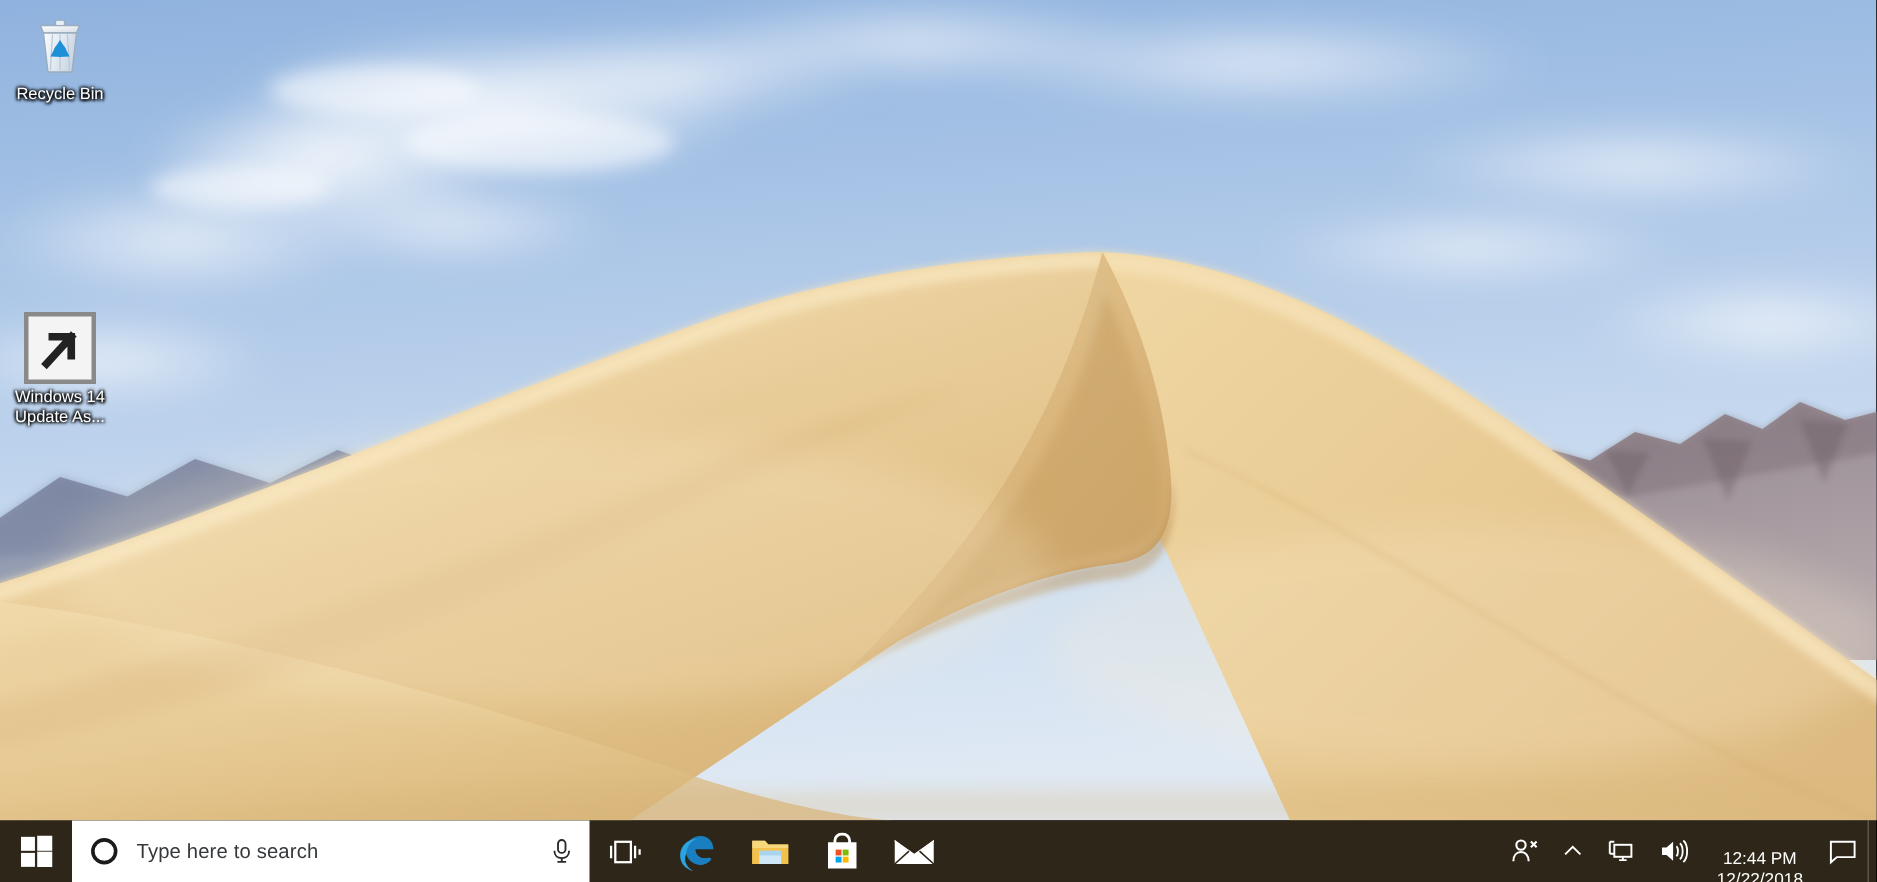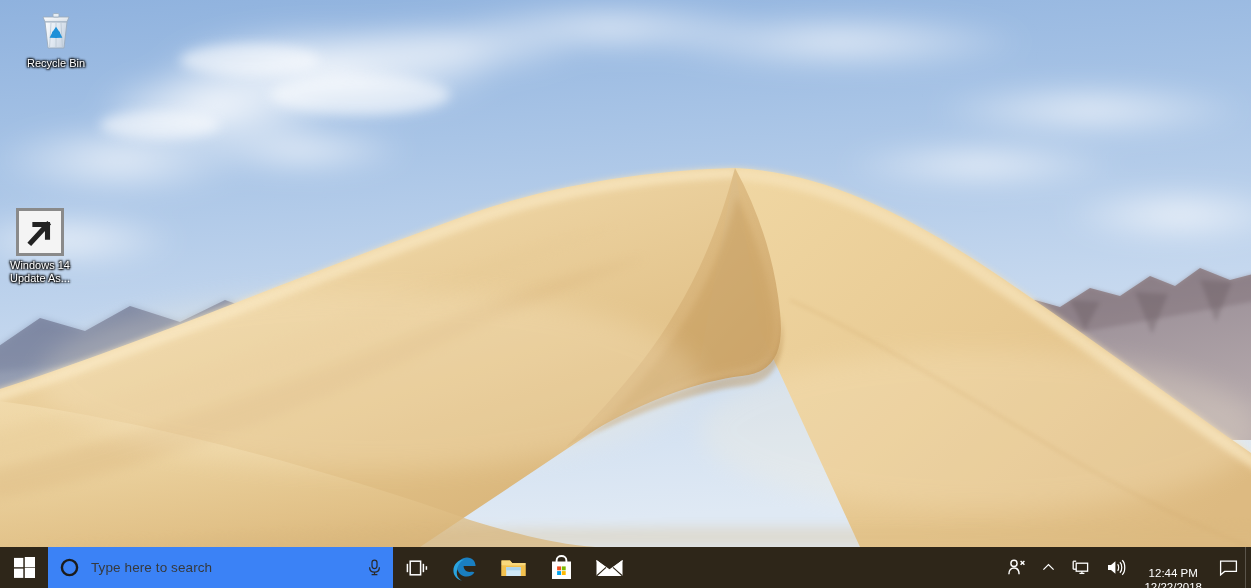--- a/index.html
+++ b/index.html
@@ -62,21 +62,21 @@
     align-items:stretch;
   }
   #start-button {
     width:48px;
     display:flex; align-items:center; justify-content:center;
     cursor:default;
   }
 
   #search-box {
     width:345px;
-    background:#3b82f6;
+    background:#ffffff;
     display:flex; align-items:center;
     padding:0 10px 0 12px;
     margin:0;
     cursor:text;
     position:relative;
   }
   #search-placeholder {
     flex:1;
     font-size:13.5px;
     color:#36393c;
@@ -296,21 +296,21 @@
         <ellipse cx="980" cy="430" rx="280" ry="80" fill="#fff2d4"></ellipse>
       </g>
 
       <path d="M 790,300 C 870,336 960,392 1060,452 C 1130,494 1200,528 1251,547" stroke="#caa063" stroke-width="2" fill="none" opacity="0.30" filter="url(#soft2)"></path>
 
       <path d="M -10,547 L 1261,547 L 1261,520 C 1000,534 600,520 300,534
                C 150,541 40,545 -10,547 Z" fill="#d9b87d" opacity="0.28" filter="url(#soft6)"></path>
     </svg>
   </div>
 
-  <div class="icon-cell" style="left:18px; top:6px;">
+  <div class="icon-cell" style="left:2px; top:6px;">
     <div class="icon-art">
       <svg viewBox="0 0 48 48" xmlns="http://www.w3.org/2000/svg">
         <defs>
           <linearGradient id="binBody" x1="0" y1="0" x2="1" y2="0.4">
             <stop offset="0" stop-color="#ffffff" stop-opacity="0.95"></stop>
             <stop offset="0.5" stop-color="#eef2f6" stop-opacity="0.88"></stop>
             <stop offset="1" stop-color="#cfd8e2" stop-opacity="0.92"></stop>
           </linearGradient>
           <linearGradient id="binLid" x1="0" y1="0" x2="1" y2="1">
             <stop offset="0" stop-color="#ffffff"></stop>

